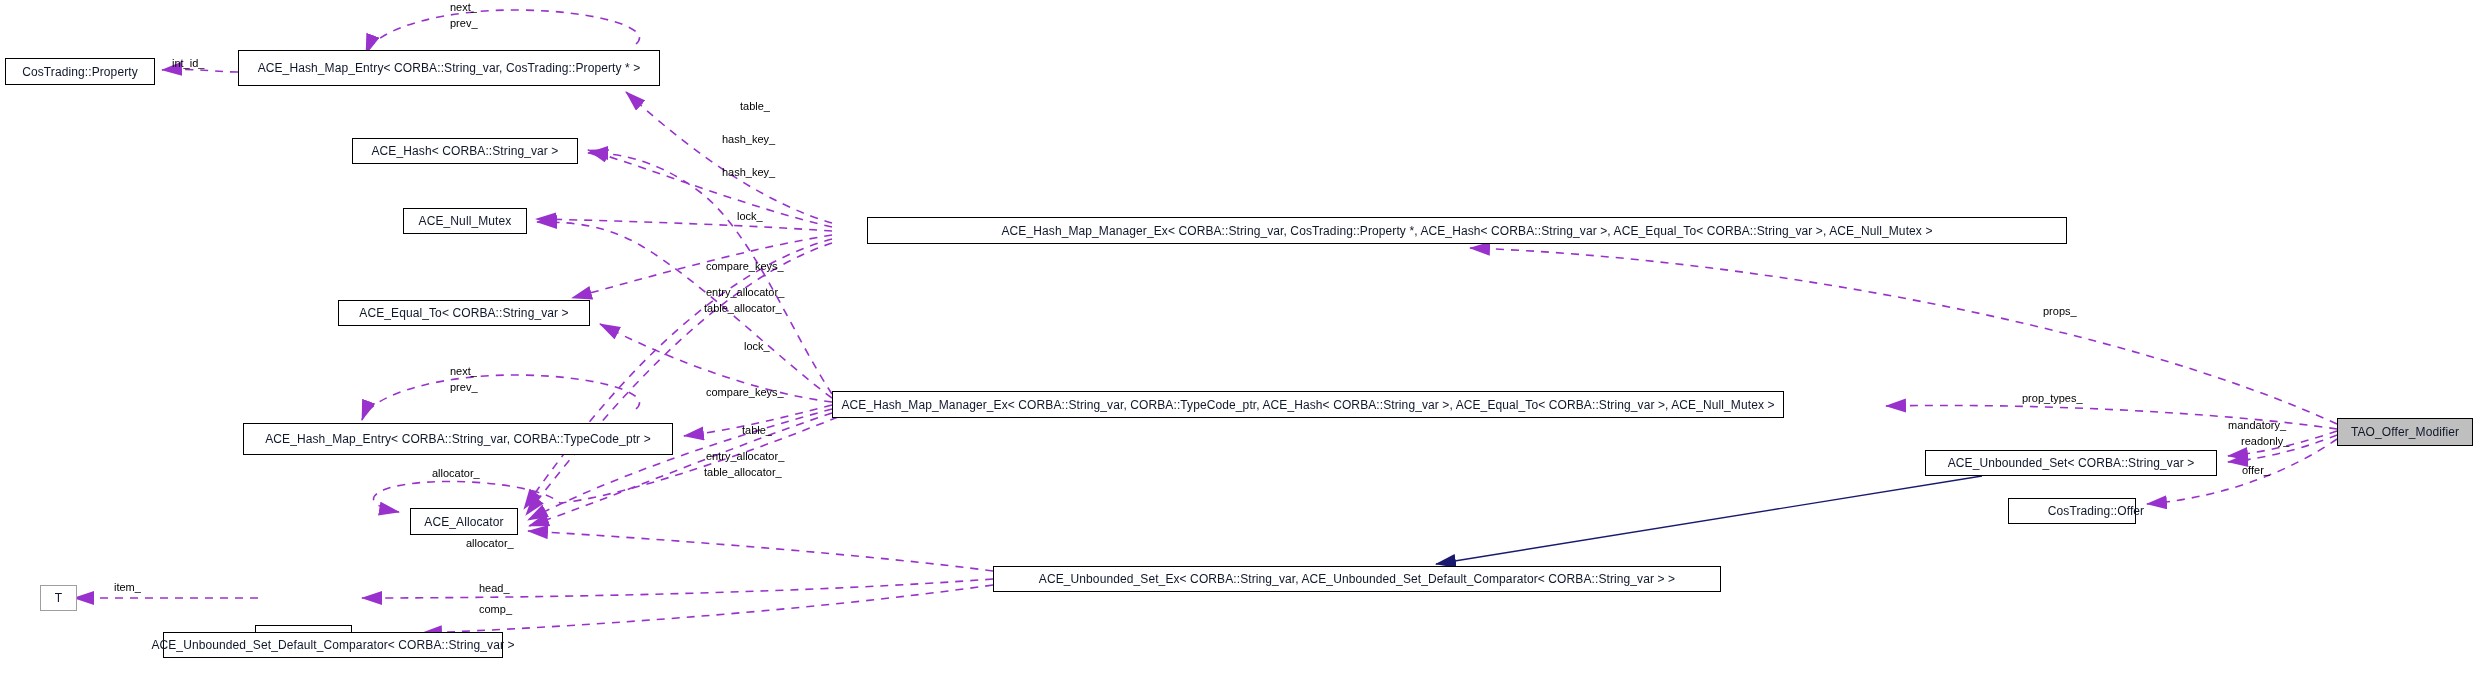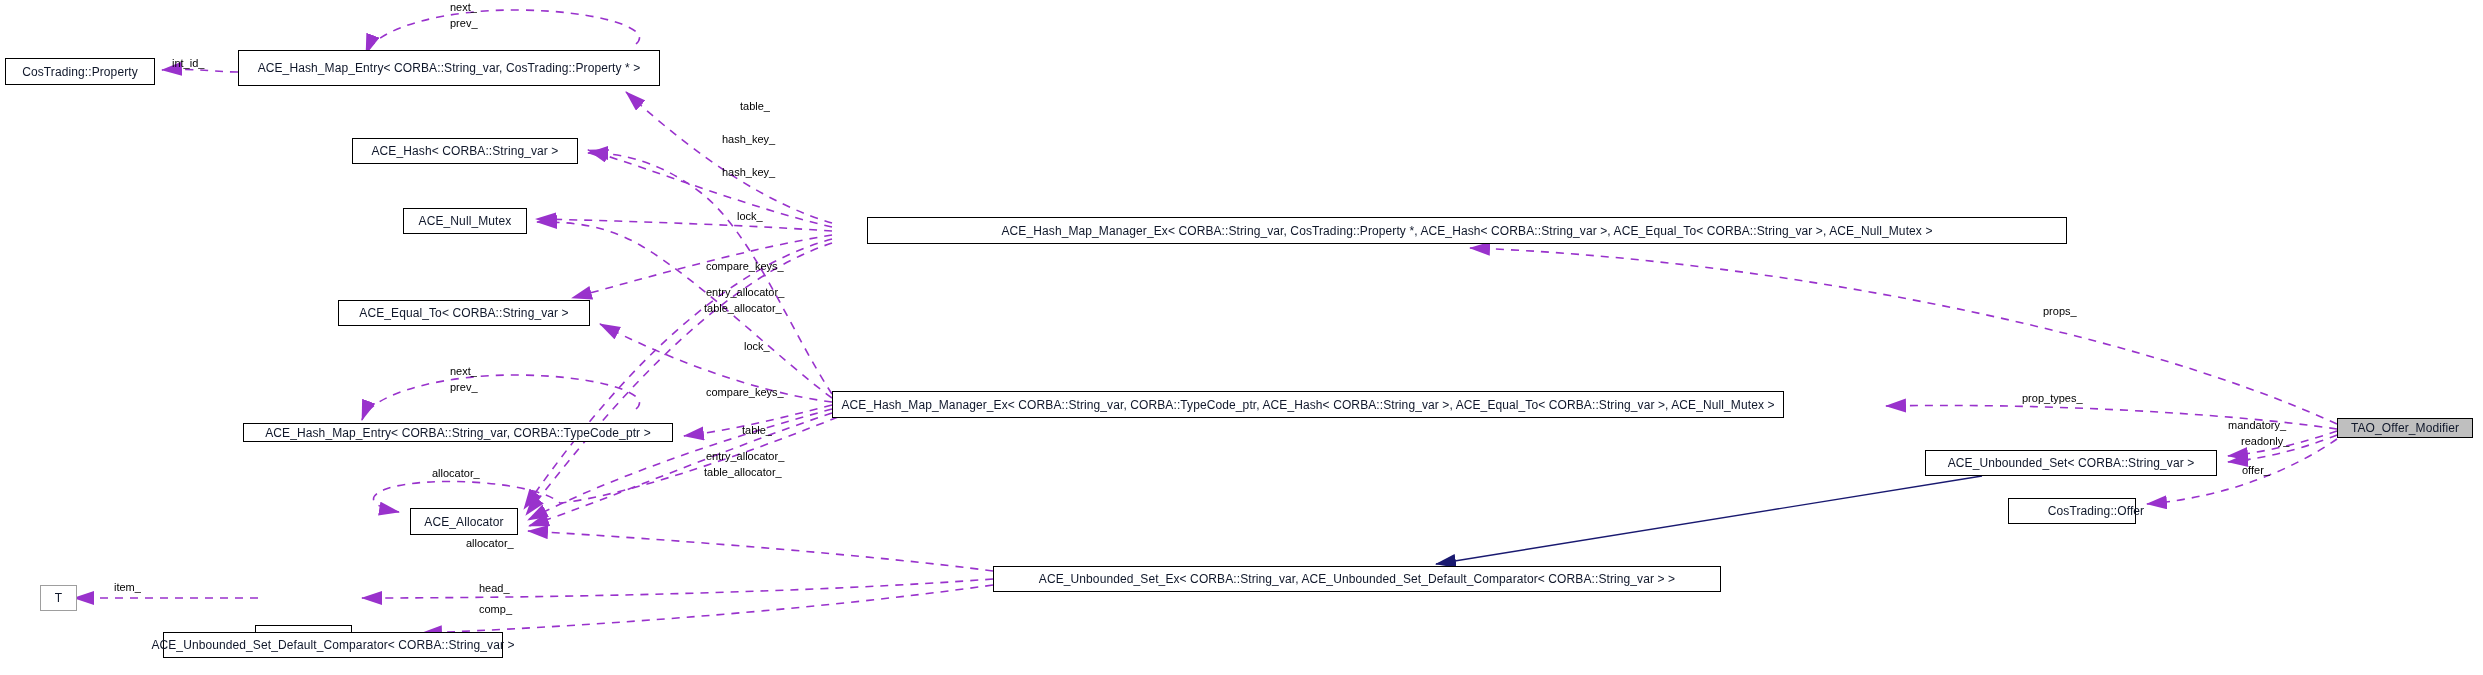--- a/index.html
+++ b/index.html
@@ -58,25 +58,25 @@
         <path d="M258 598 L74 598" class="rel" marker-end="url(#arrow-purple)"></path>
         <path d="M1982 476 L1436 564" class="inh" marker-end="url(#arrow-navy)"></path>
       </g>
   </svg>
   <div id="node-layer">
       <div class="node" style="left: 5px; top: 58px; width: 150px; height: 27px;">CosTrading::Property</div>
       <div class="node" style="left: 238px; top: 50px; width: 422px; height: 36px;">ACE_Hash_Map_Entry&lt; CORBA::String_var, CosTrading::Property * &gt;</div>
       <div class="node" style="left: 352px; top: 138px; width: 226px; height: 26px;">ACE_Hash&lt; CORBA::String_var &gt;</div>
       <div class="node" style="left: 403px; top: 208px; width: 124px; height: 26px;">ACE_Null_Mutex</div>
       <div class="node" style="left: 338px; top: 300px; width: 252px; height: 26px;">ACE_Equal_To&lt; CORBA::String_var &gt;</div>
-      <div class="node" style="left: 243px; top: 423px; width: 430px; height: 19px;">ACE_Hash_Map_Entry&lt; CORBA::String_var, CORBA::TypeCode_ptr &gt;</div>
+      <div class="node" style="left: 243px; top: 423px; width: 430px; height: 32px;">ACE_Hash_Map_Entry&lt; CORBA::String_var, CORBA::TypeCode_ptr &gt;</div>
       <div class="node" style="left: 410px; top: 508px; width: 108px; height: 27px;">ACE_Allocator</div>
       <div class="node" style="left: 867px; top: 217px; width: 1200px; height: 27px;">ACE_Hash_Map_Manager_Ex&lt; CORBA::String_var, CosTrading::Property *, ACE_Hash&lt; CORBA::String_var &gt;, ACE_Equal_To&lt; CORBA::String_var &gt;, ACE_Null_Mutex &gt;</div>
       <div class="node" style="left: 832px; top: 391px; width: 952px; height: 27px;">ACE_Hash_Map_Manager_Ex&lt; CORBA::String_var, CORBA::TypeCode_ptr, ACE_Hash&lt; CORBA::String_var &gt;, ACE_Equal_To&lt; CORBA::String_var &gt;, ACE_Null_Mutex &gt;</div>
-      <div class="node highlight" style="left: 2337px; top: 418px; width: 136px; height: 20px;">TAO_Offer_Modifier</div>
+      <div class="node highlight" style="left: 2337px; top: 418px; width: 136px; height: 28px;">TAO_Offer_Modifier</div>
       <div class="node" style="left: 1925px; top: 450px; width: 292px; height: 26px;">ACE_Unbounded_Set&lt; CORBA::String_var &gt;</div>
       <div class="node" style="left: 2008px; top: 498px; width: 128px; height: 26px; padding-left: 48px;">CosTrading::Offer</div>
       <div class="node" style="left: 993px; top: 566px; width: 728px; height: 26px;">ACE_Unbounded_Set_Ex&lt; CORBA::String_var, ACE_Unbounded_Set_Default_Comparator&lt; CORBA::String_var &gt; &gt;</div>
       <div class="node tparam" style="left: 40px; top: 585px; width: 37px; height: 26px;">T</div>
       <div class="node" style="left: 255px; top: 585px; width: 97px; height: 26px; margin-top: 40px;">ACE_Node&lt; T, C &gt;</div>
       <div class="node" style="left: 163px; top: 632px; width: 340px; height: 26px;">ACE_Unbounded_Set_Default_Comparator&lt; CORBA::String_var &gt;</div>
     </div>
   <div id="label-layer">
       <div class="elabel" style="left: 450px; top: 0px;">next_</div>
       <div class="elabel" style="left: 450px; top: 16px;">prev_</div>

